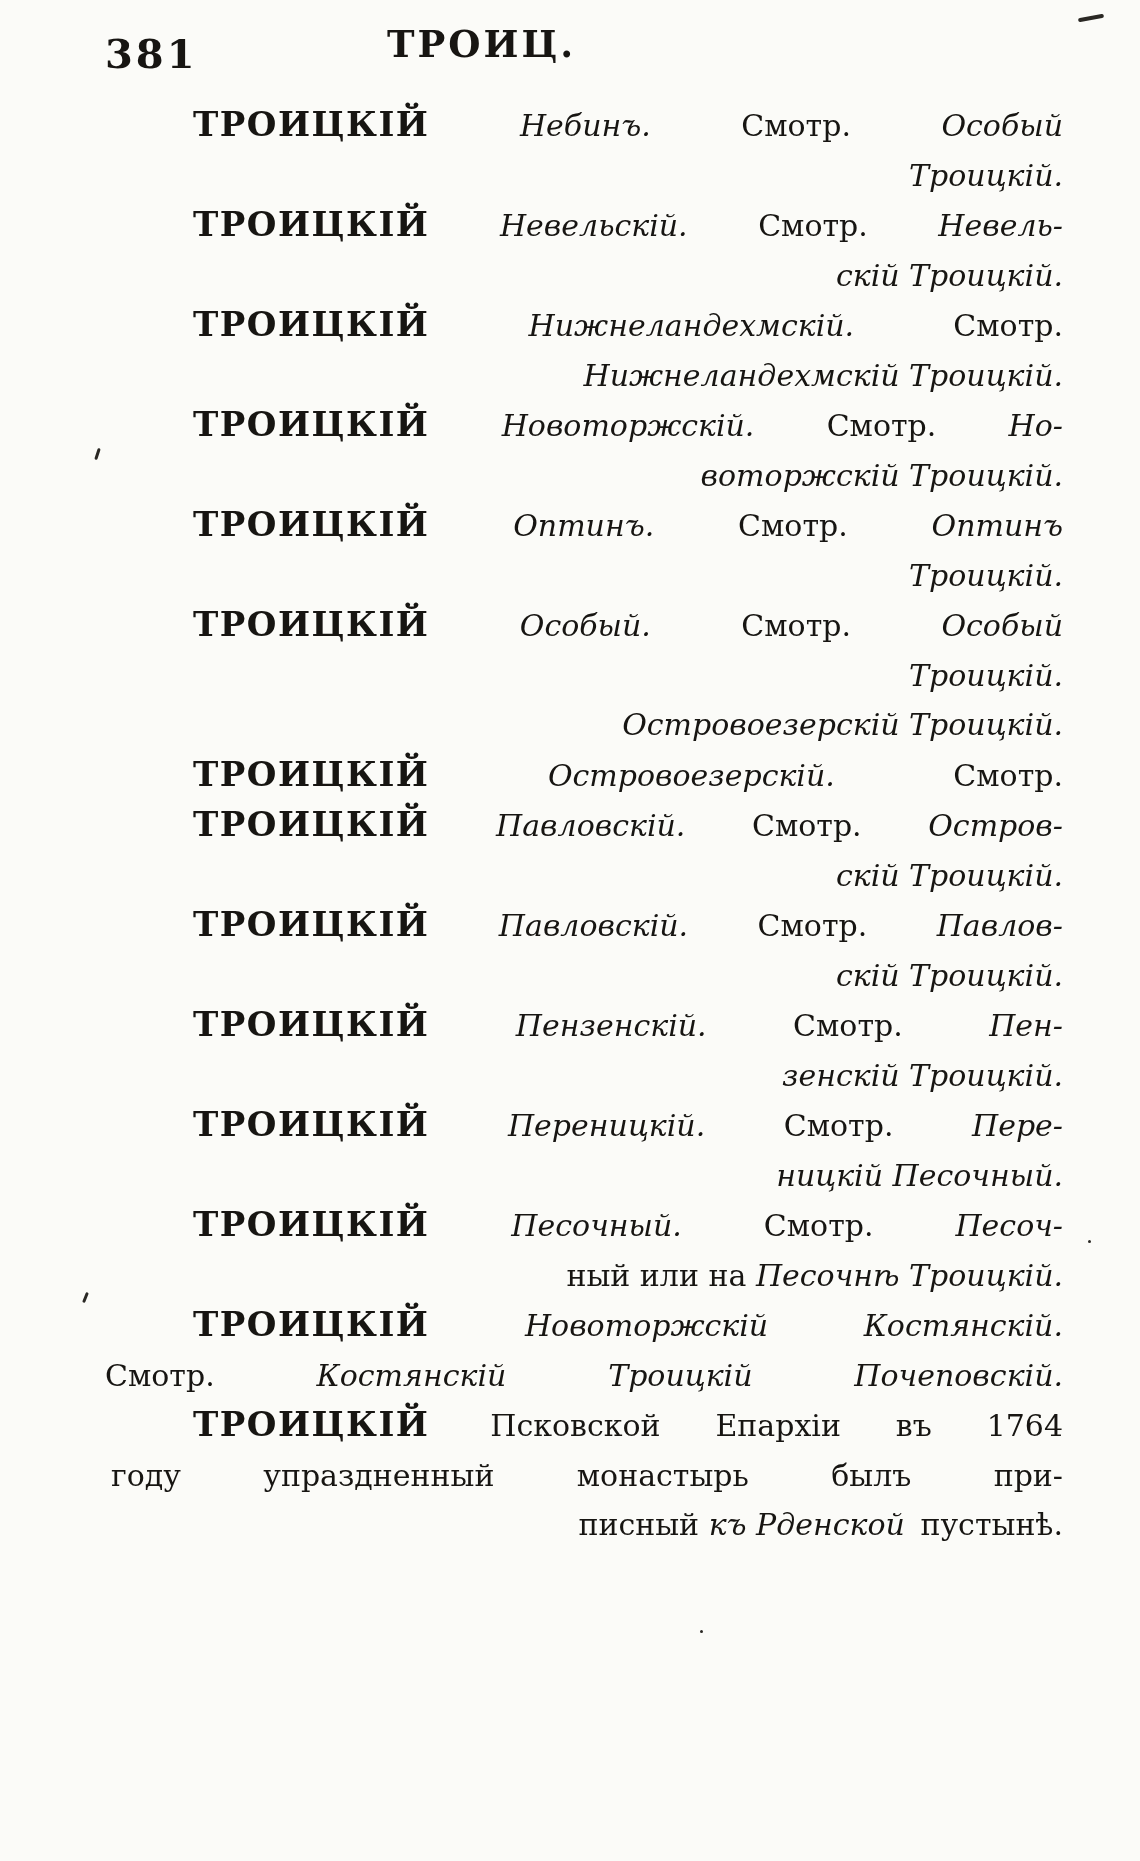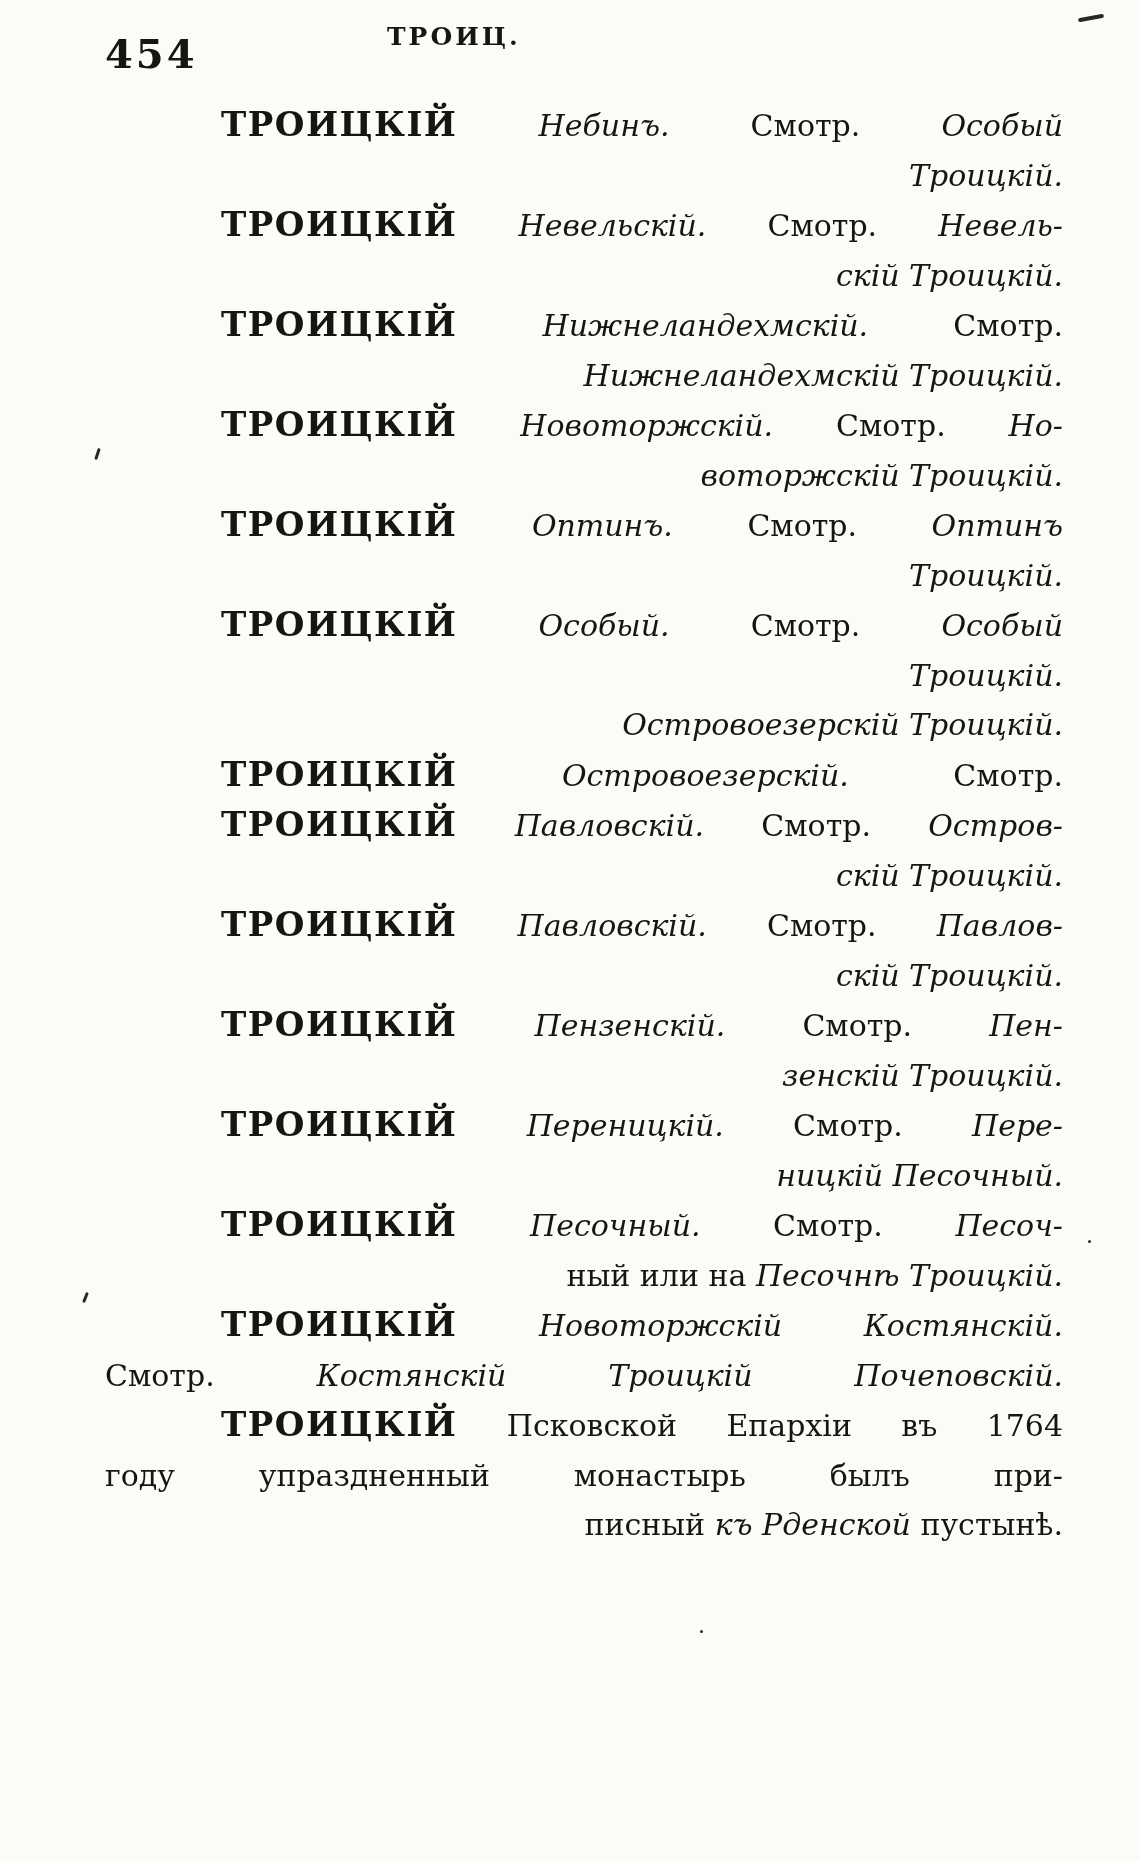--- a/index.html
+++ b/index.html
@@ -19,55 +19,55 @@
     position: absolute;
     top: 22px; left: 105px; right: 80px;
     height: 56px;
   }
   .page-number {
     position: absolute; left: 0; top: 8px;
     font-size: 40px; font-weight: 700; letter-spacing: 3px;
   }
   .running-title {
     position: absolute; left: 282px; top: 0;
-    font-size: 25px; font-weight: 700; letter-spacing: 3px;
+    font-size: 37px; font-weight: 700; letter-spacing: 3px;
   }
   .text-block {
     position: absolute;
     top: 100px; left: 105px;
     width: 958px;
     font-size: 30px;
     line-height: 49.5px;
   }
   .line { white-space: normal; text-align: right; }
   .line.justify {
     text-align: justify;
     text-align-last: justify;
     -moz-text-align-last: justify;
   }
   .line.indent { padding-left: 88px; }
-  .seg.caps   { font-weight: 700; font-size: 34px; letter-spacing: 1.5px; margin-left: 28px; }
+  .seg.caps   { font-weight: 700; font-size: 34px; letter-spacing: 1.5px; }
   .seg.bold   { font-weight: 400; }
   .seg.italic { font-style: italic; }
-  .seg.roman  { font-style: normal; }
+  .seg.roman  { font-style: normal; margin-left: 6px; }
   
   .speck { position: absolute; background: #2a2824; border-radius: 2px; }
   .speck-dash-top    { top: 16px; left: 1078px; width: 26px; height: 4px; transform: rotate(-10deg); }
   .speck-tick-left   { top: 448px; left: 96px;  width: 3px; height: 12px; transform: rotate(18deg); }
   .speck-tick-right  { top: 1240px; left: 1088px; width: 3px; height: 3px; }
   .speck-comma-low   { top: 1292px; left: 84px; width: 3px; height: 11px; transform: rotate(22deg); }
   .speck-dot-bottom  { top: 1630px; left: 700px; width: 3px; height: 3px; }
 </style>
 </head>
 <body>
 
 <div class="page" style="background: rgb(251, 251, 248); color: rgb(23, 21, 18);">
 
   <div class="header-row">
-    <div class="page-number">454</div>
+    <div class="page-number">381</div>
     <div class="running-title">ТРОИЦ.</div>
   </div>
 
   <div class="text-block">
       <div class="line justify indent"><span class="seg caps">ТРОИЦКІЙ</span> <span class="seg italic">Небинъ.</span> <span class="seg bold">Смотр.</span> <span class="seg italic">Особый</span></div>
       <div class="line"><span class="seg italic">Троицкій.</span></div>
       <div class="line justify indent"><span class="seg caps">ТРОИЦКІЙ</span> <span class="seg italic">Невельскій.</span> <span class="seg bold">Смотр.</span> <span class="seg italic">Невель-</span></div>
       <div class="line"><span class="seg italic">скій Троицкій.</span></div>
       <div class="line justify indent"><span class="seg caps">ТРОИЦКІЙ</span> <span class="seg italic">Нижнеландехмскій.</span> <span class="seg bold">Смотр.</span></div>
       <div class="line"><span class="seg italic">Нижнеландехмскій Троицкій.</span></div>

